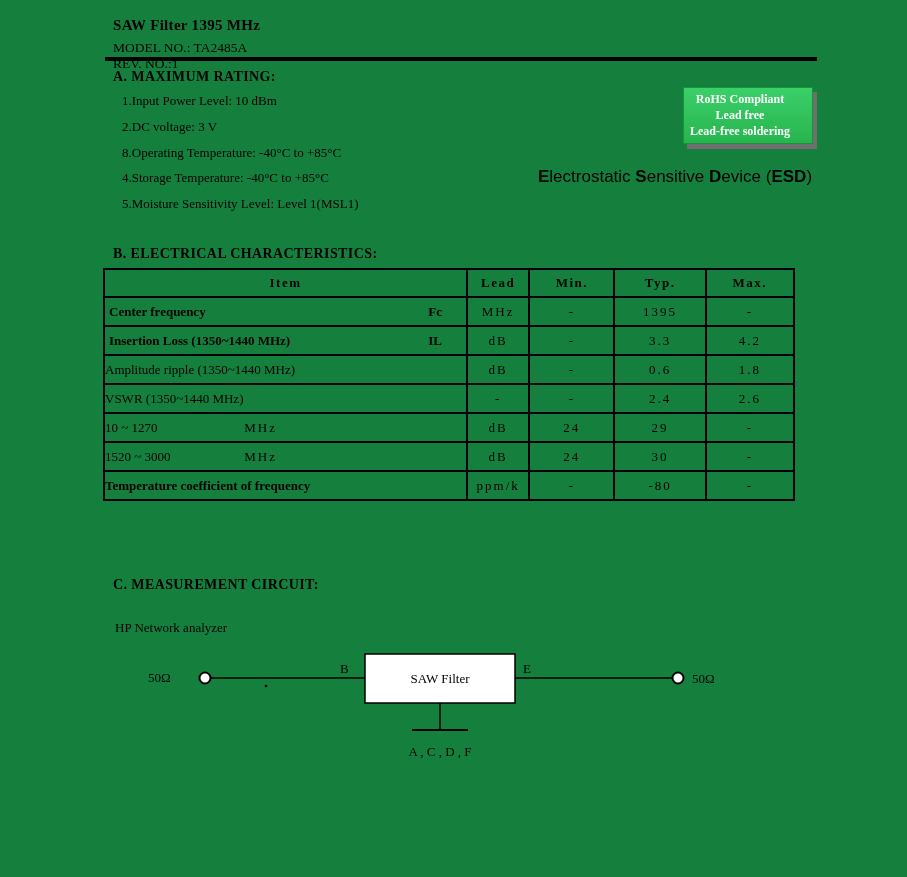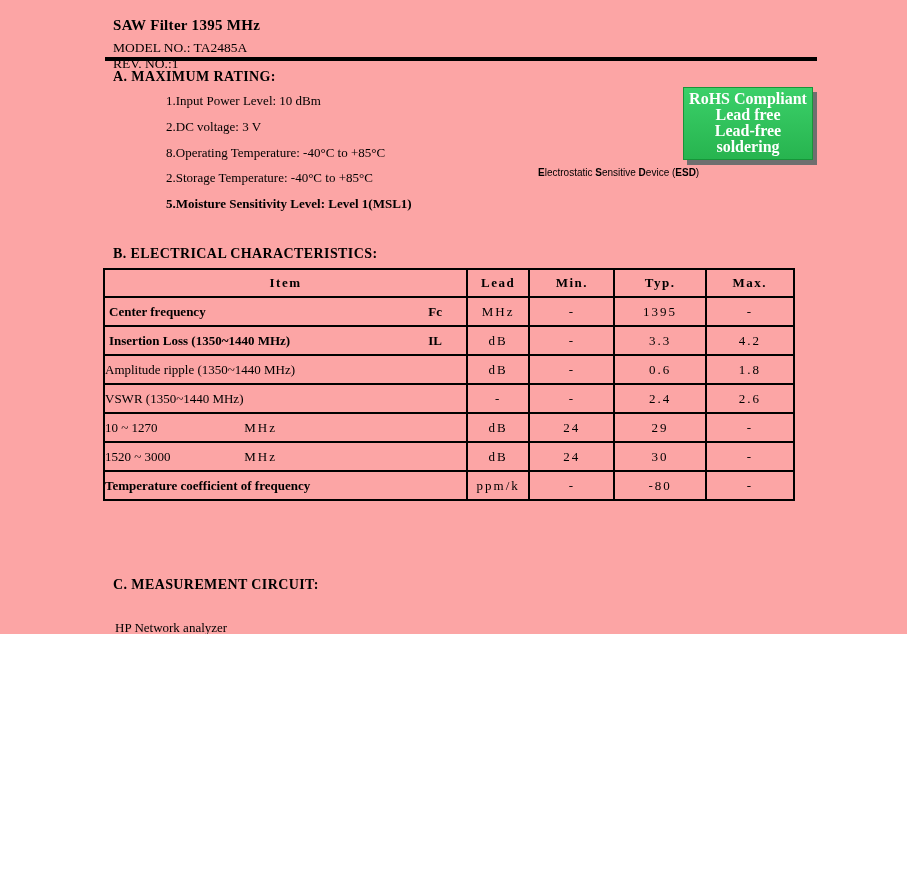--- a/index.html
+++ b/index.html
@@ -1,50 +1,50 @@
 <!DOCTYPE html>
 <html><head>
 <meta charset="utf-8">
 <title>SAW Filter 1395 MHz Datasheet</title>
 <style>
   * { margin:0; padding:0; box-sizing:border-box; }
   html,body { background:#ffffff; }
   .page {
-    position:relative; width:907px; height:634px; background:#fca5a5;
+    position:relative; width:907px; height:877px; background:#15803d;
     color:#000; font-family:"Liberation Serif", serif; overflow:hidden;
   }
   .abs { position:absolute; }
 
   
   .doc-title { left:113px; top:17px; font-size:15px; font-weight:bold; letter-spacing:0.3px; }
   .model-row { left:113px; top:40px; width:702px; display:flex; justify-content:space-between; font-size:13.5px;flex-direction:column; }
   .top-rule { left:105px; top:57px; width:712px; height:4px; background:#000; }
 
   
   .sec-heading { font-size:14px; font-weight:bold; letter-spacing:0.4px; }
   .secA-heading { left:113px; top:69px; }
   .secB-heading { left:113px; top:246px; }
   .secC-heading { left:113px; top:577px; }
 
   
   .rating-list { left:122px; top:93px; font-size:13px; }
-  .rating-list .rating-item { height:25.8px;margin-left:44px; }
-  .rating-list .rating-item.bold { font-weight:bold; }
+  .rating-list .rating-item { height:25.8px; }
+  .rating-list .rating-item.bold { font-weight:normal; }
 
   
   .rohs-badge {
-    left:683px; top:87px; width:130px; padding:3px 0 4px 0;
+    left:683px; top:87px; width:130px; padding:3px 16px 4px 0;
     background:linear-gradient(#3bd069, #27b44f);
     border:1px solid #179539;
     box-shadow:4px 5px 0 #6f6f6f;
-    color:#fff; font-weight:bold; font-size:16px; line-height:16px; text-align:center;
+    color:#fff; font-weight:bold; font-size:12px; line-height:16px; text-align:center;
   }
 
   
-  .esd-line { left:538px; top:167px; font-family:"Liberation Sans", sans-serif; font-size:10px; }
+  .esd-line { left:538px; top:167px; font-family:"Liberation Sans", sans-serif; font-size:17px; }
   .esd-line .b { font-weight:bold; }
 
   
   .table-wrap { left:103px; top:268px; }
   table.spec { border-collapse:collapse; table-layout:fixed; width:692px; font-size:13px;padding-left:32px; }
   table.spec th, table.spec td { border:2px solid #000; padding:0; }
   table.spec th { height:28px; font-size:13px; font-weight:bold; letter-spacing:1.5px; }
   table.spec td { height:29px; }
   .cellflex { display:flex; justify-content:space-between; align-items:flex-end; padding:0 24px 0 4px;gap:18px; }
   .cellplain { padding-left:4px; }
@@ -68,21 +68,21 @@
     <span>MODEL NO.: TA2485A</span>
     <span>REV. NO.:1</span>
   </div>
   <div class="abs top-rule"></div>
 
   <div class="abs sec-heading secA-heading">A. MAXIMUM RATING:</div>
   <div class="abs rating-list">
     <div class="rating-item">1.Input Power Level: 10 dBm</div>
     <div class="rating-item">2.DC voltage: 3 V</div>
     <div class="rating-item">8.Operating Temperature: -40°C to +85°C</div>
-    <div class="rating-item">2.Storage Temperature: -40°C to +85°C</div>
+    <div class="rating-item">4.Storage Temperature: -40°C to +85°C</div>
     <div class="rating-item bold">5.Moisture Sensitivity Level: Level 1(MSL1)</div>
   </div>
 
   <div class="abs rohs-badge">
     <div>RoHS Compliant</div>
     <div>Lead free</div>
     <div>Lead-free soldering</div>
   </div>
 
   <div class="abs esd-line"><span class="b">E</span><span>lectrostatic </span><span class="b">S</span><span>ensitive </span><span class="b">D</span><span>evice (</span><span class="b">ESD</span><span>)</span></div>

